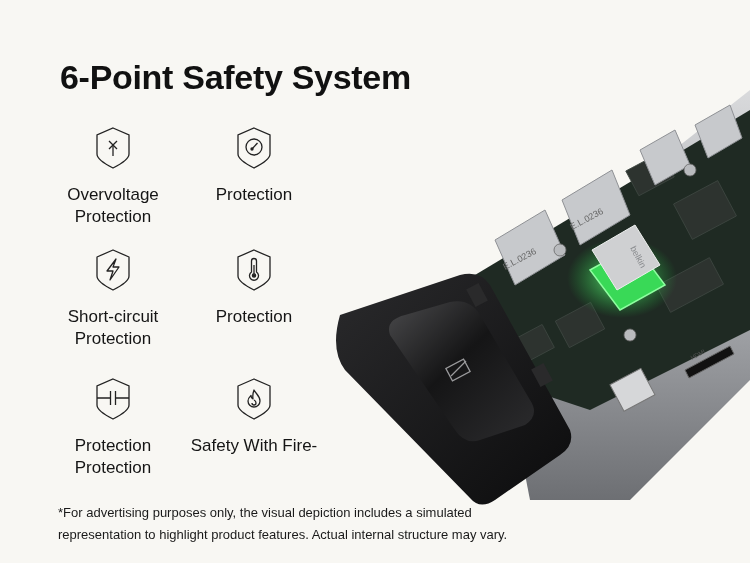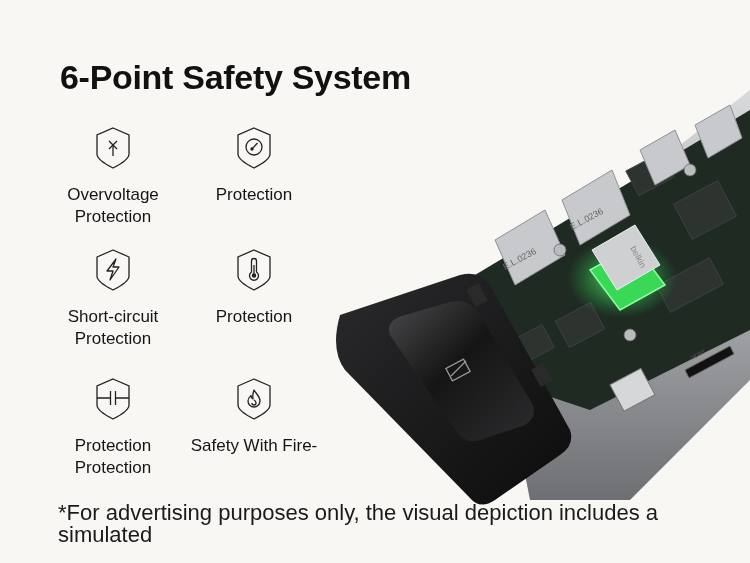--- a/index.html
+++ b/index.html
@@ -22,21 +22,21 @@
     margin-top: 14px; font-size: 17px; line-height: 22px; color: #151515;
   }
   .f1 { left: 33px;  top: 126px; }
   .f2 { left: 174px; top: 126px; }
   .f3 { left: 33px;  top: 248px; }
   .f4 { left: 174px; top: 248px; }
   .f5 { left: 33px;  top: 377px; }
   .f6 { left: 174px; top: 377px; }
   .disclaimer {
     position: absolute; left: 58px; top: 502px; width: 680px;
-    font-size: 22px; line-height: 22px; color: #1a1a1a; z-index: 5;
+    font-size: 13px; line-height: 22px; color: #1a1a1a; z-index: 5;
   }
   .product { position: absolute; left: 330px; top: 80px; width: 420px; height: 440px; z-index: 2; }
 </style>
 </head>
 <body>
 
 <h1 class="title">6-Point Safety System</h1>
 
 <div class="feature f1">
   <svg class="icon" viewBox="0 0 40 44" fill="none" stroke="#222" stroke-width="1.3">
@@ -179,13 +179,14 @@
       <path d="M121 296 L136 281"></path>
     </g>
 
     <rect x="140" y="205" width="14" height="20" fill="#2a2a2b" transform="rotate(-28 147 215)"></rect>
     <rect x="205" y="285" width="14" height="20" fill="#2a2a2b" transform="rotate(-28 212 295)"></rect>
   </g>
 </svg>
 
 <div class="disclaimer">
   <div>*For advertising purposes only, the visual depiction includes a simulated</div>
+  <div>representation to highlight product features. Actual internal structure may vary.</div>
 </div>
 
 </body></html>

